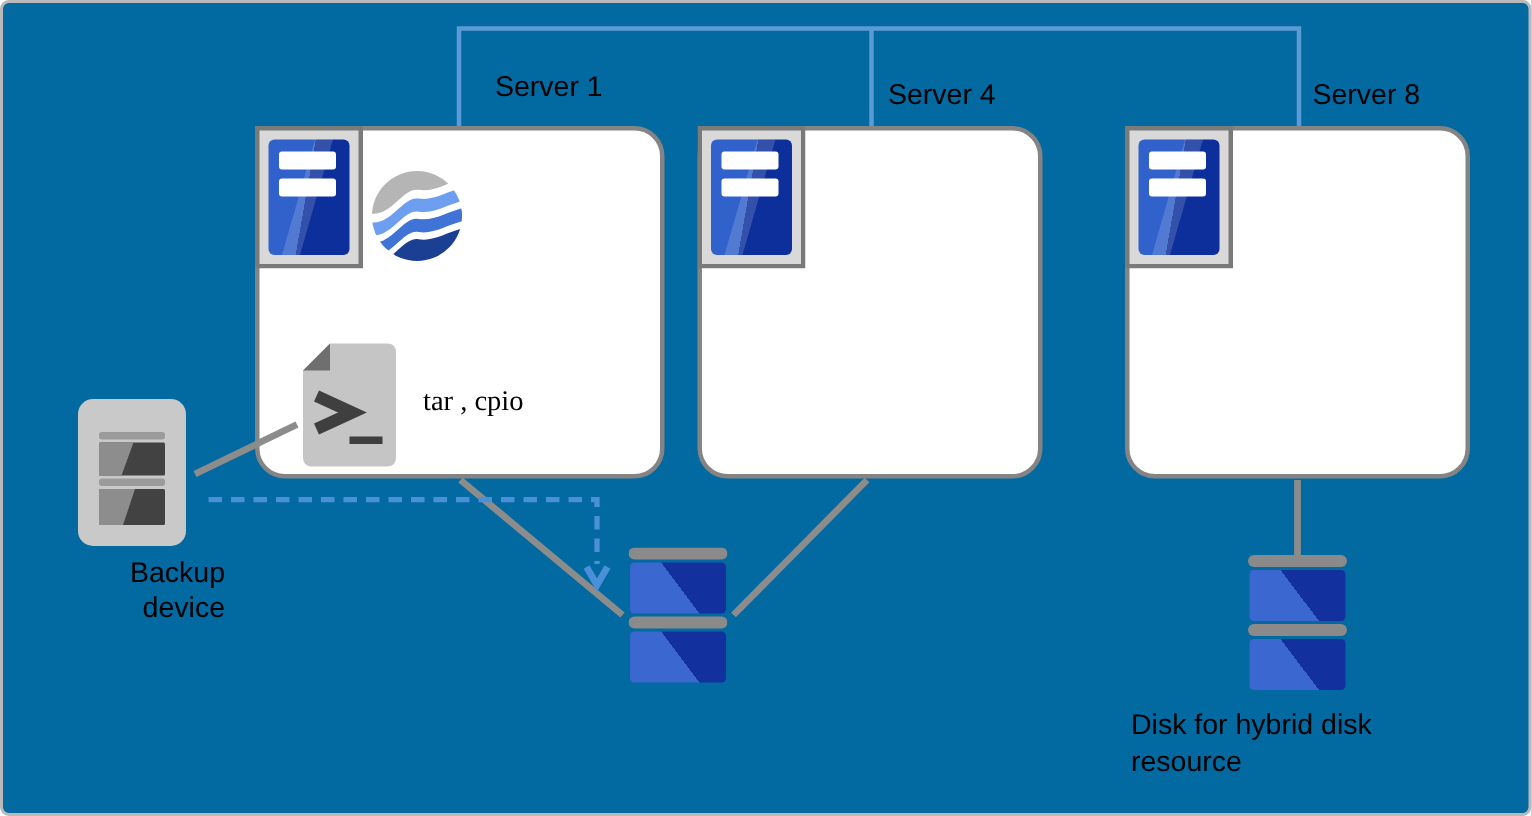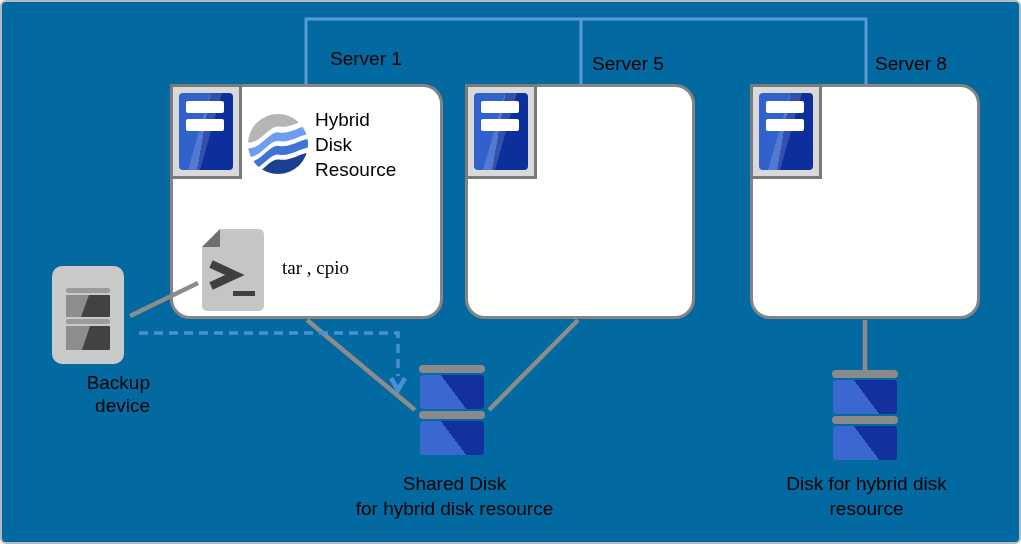--- a/index.html
+++ b/index.html
@@ -23,21 +23,21 @@
 
   .lbl{position:absolute; z-index:4; font-size:19px; line-height:25px; white-space:pre-line;}
   .server-lbl{font-size:19px; line-height:20px; white-space:nowrap;}
   #server1-label{left:328px; top:47px;}
   #server2-label{left:590px; top:52px;}
   #server3-label{left:873px; top:52px;}
   #hybrid-label{left:313px; top:105px;}
   #tar-label{left:280px; top:253px; white-space:nowrap;font-family:Liberation Serif, serif;}
   #backup-label{left:26px; top:369px; width:122px; text-align:right; line-height:23px;}
   #shared-disk-label{left:320px; top:469px; width:265px; text-align:center;}
-  #hybrid-disk-label{left:752px; top:469px; width:225px; text-align:center;}
+  #hybrid-disk-label{left:752px; top:469px; width:225px; }
 </style>
 </head>
 <body>
 
 <div id="canvas">
 
   <svg width="0" height="0" style="position:absolute" aria-hidden="true">
     <defs>
       <linearGradient id="towerGrad" x1="0" y1="0" x2="1" y2="0.25">
         <stop offset="0" stop-color="#3161cb"></stop>
@@ -125,27 +125,22 @@
   </svg>
 
   <svg class="icon" style="left:830px; top:368px;" width="66" height="92" viewBox="0 0 66 92">
     <rect x="0" y="0" width="66" height="8" rx="4" fill="#8a8a8a"></rect>
     <rect x="1" y="10" width="64" height="34" rx="3" fill="url(#diskGrad)"></rect>
     <rect x="0" y="46" width="66" height="8" rx="4" fill="#8a8a8a"></rect>
     <rect x="1" y="56" width="64" height="34" rx="3" fill="url(#diskGrad)"></rect>
   </svg>
 
   <div class="lbl server-lbl" id="server1-label">Server 1</div>
-  <div class="lbl server-lbl" id="server2-label">Server 5</div>
+  <div class="lbl server-lbl" id="server2-label">Server 4</div>
   <div class="lbl server-lbl" id="server3-label">Server 8</div>
 
-  <div class="lbl" id="hybrid-label">Hybrid
-Disk
-Resource</div>
   <div class="lbl" id="tar-label">tar , cpio</div>
   <div class="lbl" id="backup-label">Backup
 device</div>
-  <div class="lbl" id="shared-disk-label">Shared Disk
-for hybrid disk resource</div>
   <div class="lbl" id="hybrid-disk-label">Disk for hybrid disk
 resource</div>
 
 </div>
 
 </body></html>

